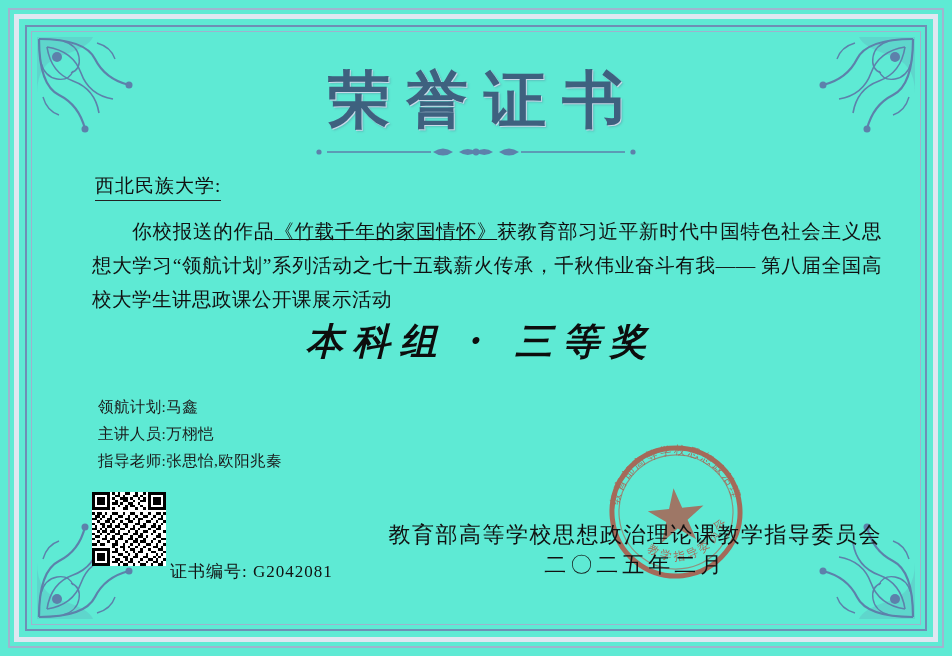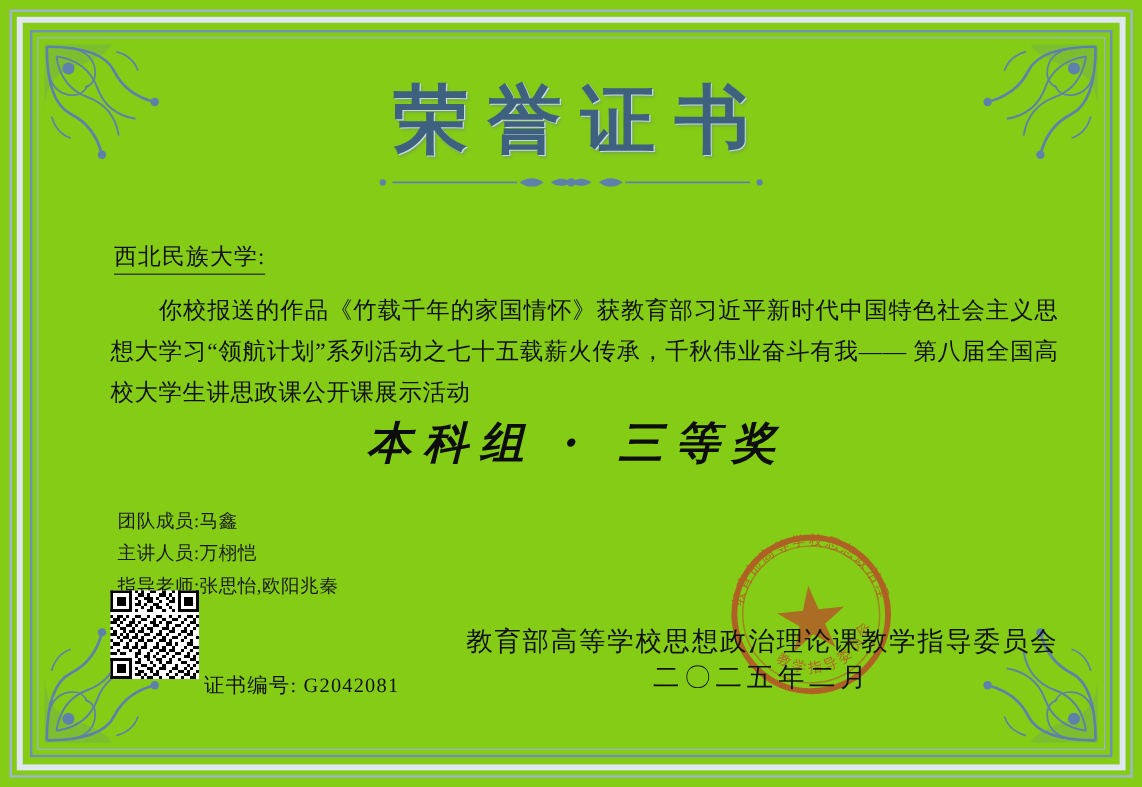--- a/index.html
+++ b/index.html
@@ -12,21 +12,21 @@
     height: 656px;
     font-family: "Liberation Serif", serif;
     overflow: hidden;
   }
 
   .certificate {
     position: relative;
     width: 952px;
     height: 656px;
     box-sizing: border-box;
-    background: #84cc16;
+    background: #5eead4;
   }
 
   
   .frame-outer {
     position: absolute;
     left: 8px; top: 8px; right: 8px; bottom: 8px;
     border: 2px solid #9fb4cf;
     box-sizing: border-box;
   }
   .frame-mid {
@@ -86,42 +86,42 @@
   .title-rule {
     display: flex;
     align-items: center;
     justify-content: center;
     margin-top: 8px;
     color: #5d81ab;
   }
   .title-rule svg { display: block; }
 
   .recipient {
-    margin-top: 40px;
+    margin-top: 12px;
     margin-left: 35px;
     font-size: 19px;
     color: #111;
     display: inline-block;
     border-bottom: 1.5px solid #222;
     padding-bottom: 1px;
     letter-spacing: 1px;
   }
 
   .body-text {
     margin-top: 14px;
     margin-left: 32px;
     margin-right: 10px;
     font-size: 19.5px;
     line-height: 34px;
     color: #111;
     text-align: justify;
     letter-spacing: .5px;
   }
   .body-text .indent { display: inline-block; width: 40px; }
-  .work-title { }
+  .work-title { text-decoration: underline; }
 
   .award {
     text-align: center;
     font-family: "DejaVu Serif", "Liberation Serif", serif;
     font-size: 37px;
     font-weight: bold;
     font-style: italic;
     letter-spacing: 10px;
     color: #0d0d0d;
     padding-left: 10px;
@@ -283,21 +283,21 @@
     <div class="recipient">西北民族大学:</div>
 
     <div class="body-text">
       <span class="indent"></span><span>你校报送的作品</span><span class="work-title">《竹载千年的家国情怀》</span><span>获教育部习近平新时代中国特色社会主义思想大学习“领航计划”系列活动之七十五载薪火传承，千秋伟业奋斗有我—— 第八届全国高校大学生讲思政课公开课展示活动</span>
     </div>
 
     <div class="award">本科组 · 三等奖</div>
 
     <div class="people">
       <div>
-        <span>团队成员:</span><span>马鑫</span>
+        <span>领航计划:</span><span>马鑫</span>
       </div>
       <div>
         <span>主讲人员:</span><span>万栩恺</span>
       </div>
       <div>
         <span>指导老师:</span><span>张思怡,欧阳兆秦</span>
       </div>
     </div>
 
     <div class="bottom">

